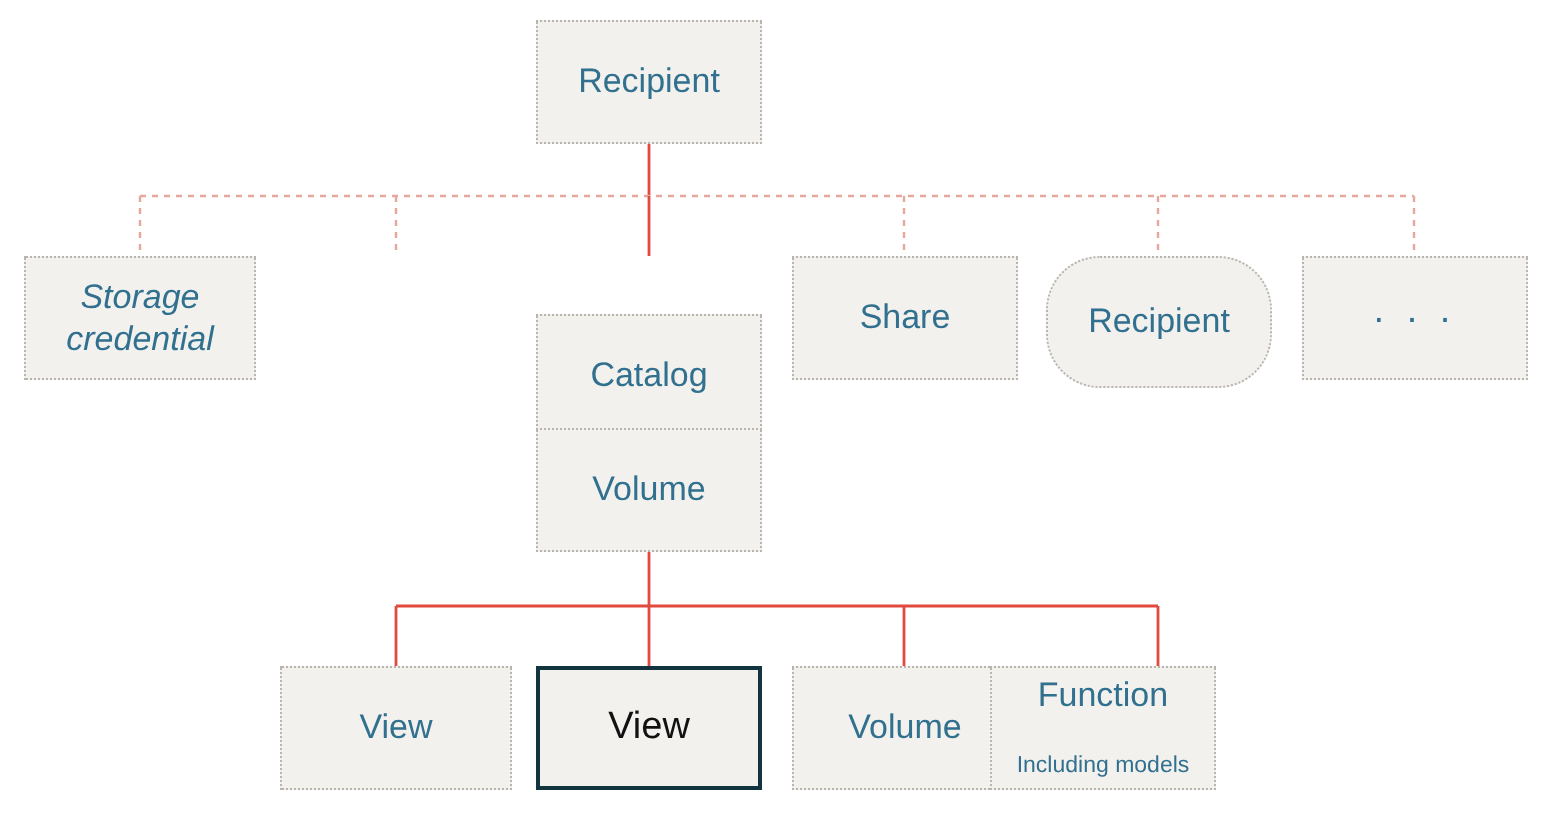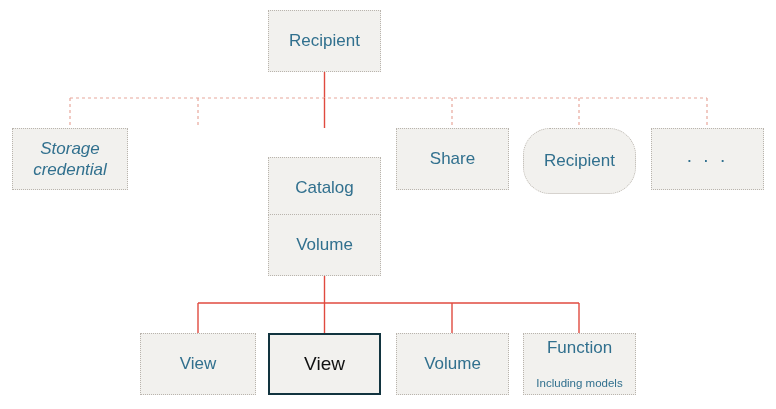--- a/index.html
+++ b/index.html
@@ -129,18 +129,18 @@
   </div>
 
   <div class="node highlight" style="left:268px;top:333px;width:113px;height:62px;">
     <span class="label">View</span>
   </div>
 
   <div class="node" style="left:396px;top:333px;width:113px;height:62px;">
     <span class="label">Volume</span>
   </div>
 
-  <div class="node" style="left:523px;top:333px;width:113px;height:62px;">
+  <div class="node" style="left:495px;top:333px;width:113px;height:62px;">
     <span class="label">Function</span>
     <span class="sublabel">Including models</span>
   </div>
 
 </div>
 
 </body></html>

